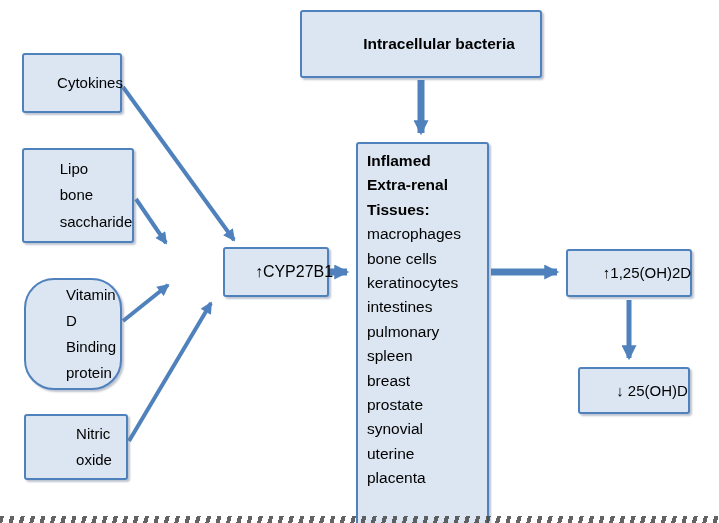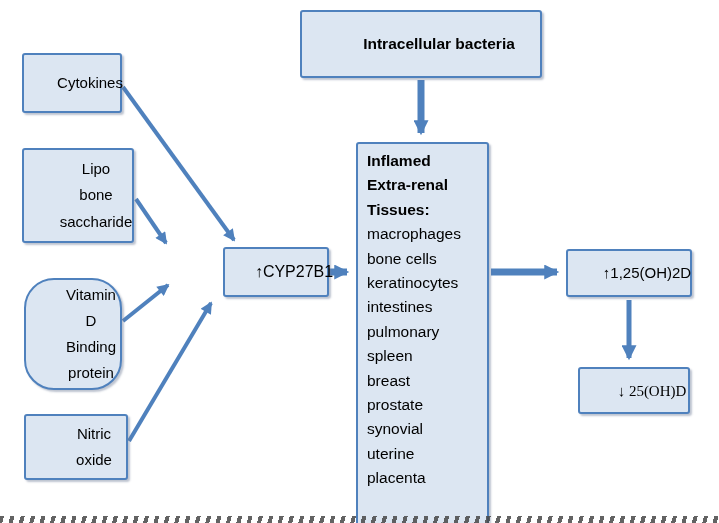--- a/index.html
+++ b/index.html
@@ -5,21 +5,21 @@
   html,body { margin:0; padding:0; background:#ffffff; }
   .stage {
     position:relative; width:719px; height:523px; background:#ffffff;
     font-family:"Liberation Sans", sans-serif; color:#000; overflow:hidden;
   }
   .box {
     position:absolute; box-sizing:border-box;
     background:#dce6f2; border:2px solid #4f81bd; border-radius:3px;
     box-shadow:2px 2px 2px rgba(110,125,150,.45);
     display:flex; align-items:center; justify-content:center;
-    text-align:center; font-size:15px;padding-left:36px;
+    font-size:15px;padding-left:36px;
   }
   .box .lbl { white-space:pre-line; line-height:1.75; }
   .single .lbl { line-height:1.2; }
   .bold { font-weight:bold; }
   .box-inflamed {
     display:block; text-align:left; padding:5px 4px 0 9px;
   }
   .box-inflamed .hline { white-space:pre-line; font-weight:bold; line-height:24.4px; font-size:15.5px; }
   .box-inflamed .line { line-height:24.4px; font-size:15.5px; }
   svg.arrows { position:absolute; left:0; top:0; width:719px; height:523px; pointer-events:none; }
@@ -97,19 +97,19 @@
     <div class="line">prostate</div>
     <div class="line">synovial</div>
     <div class="line">uterine</div>
     <div class="line">placenta</div>
   </div>
 
   <div class="box single" style="left:566px; top:249px; width:126px; height:48px;">
     <span class="lbl">↑1,25(OH)2D</span>
   </div>
 
-  <div class="box single" style="left:578px; top:367px; width:112px; height:47px;font-family:Liberation Serif, serif;">
+  <div class="box single" style="left:578px; top:367px; width:112px; height:47px;">
     <span class="lbl">↓ 25(OH)D</span>
   </div>
 
   <div class="torn-edge"></div>
 
 </div>
 
 </body></html>

